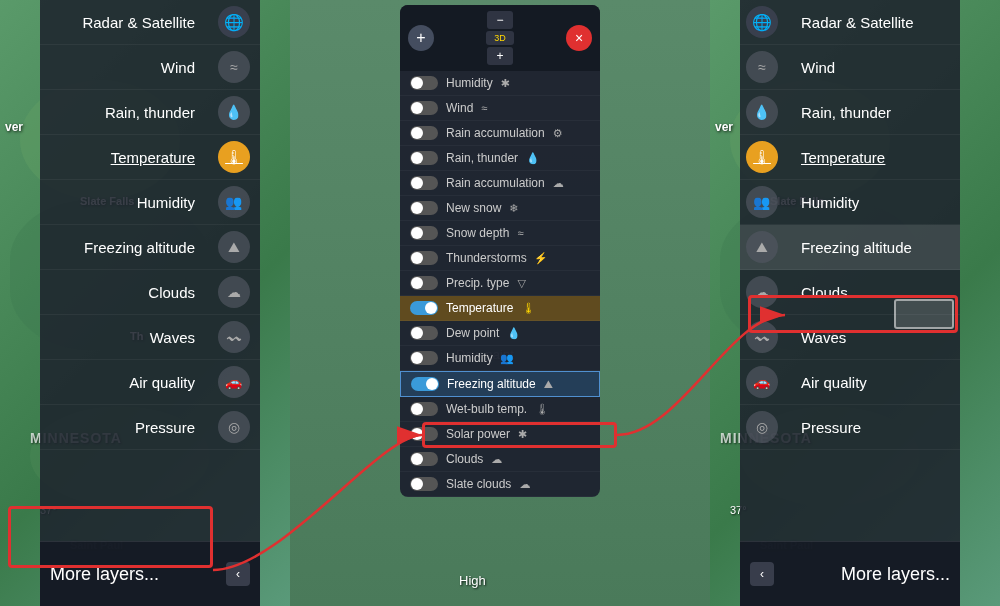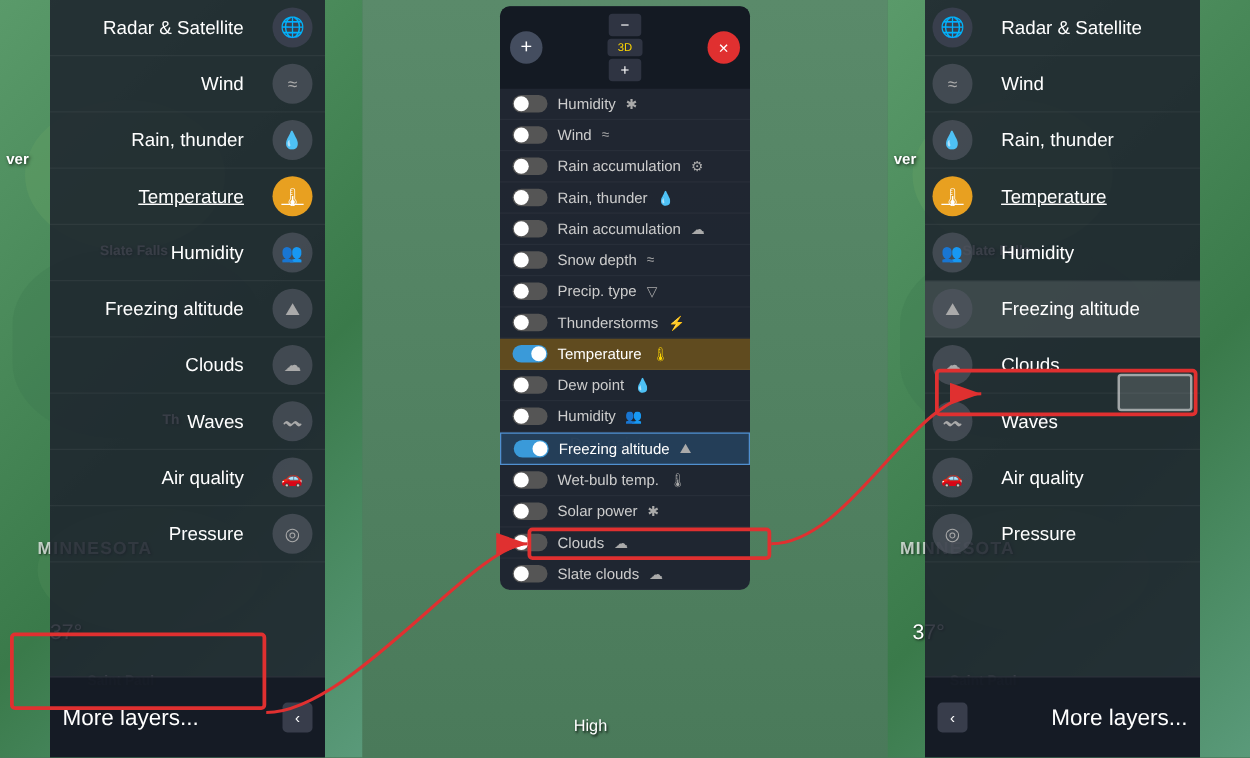--- a/index.html
+++ b/index.html
@@ -241,21 +241,21 @@
       font-size: 14px;
       font-weight: bold;
       letter-spacing: 1px;
       text-shadow: 1px 1px 2px rgba(0,0,0,0.6);
       pointer-events: none;
     }
 
     .temp-label {
       position: absolute;
       color: white;
-      font-size: 17px;
+      font-size: 11px;
       text-shadow: 1px 1px 2px rgba(0,0,0,0.8);
     }
 
     
     .sidebar-right .sidebar-item {
       justify-content: flex-start;
     }
     .sidebar-right .sidebar-item-label {
       text-align: left;
     }
@@ -398,37 +398,42 @@
       <span>Rain, thunder</span>
       <span class="item-icon">💧</span>
     </div>
 
     <div class="center-menu-item">
       <div class="toggle off"></div>
       <span>Rain accumulation</span>
       <span class="item-icon">☁</span>
     </div>
 
+    <div class="center-menu-item">
+      <div class="toggle off"></div>
+      <span>New snow</span>
+      <span class="item-icon">❄</span>
+    </div>
 
     <div class="center-menu-item">
       <div class="toggle off"></div>
       <span>Snow depth</span>
       <span class="item-icon">≈</span>
     </div>
 
     <div class="center-menu-item">
       <div class="toggle off"></div>
+      <span>Thunderstorms</span>
+      <span class="item-icon">⚡</span>
+    </div>
+
+    <div class="center-menu-item">
+      <div class="toggle off"></div>
       <span>Precip. type</span>
       <span class="item-icon">▽</span>
-    </div>
-
-    <div class="center-menu-item">
-      <div class="toggle off"></div>
-      <span>Thunderstorms</span>
-      <span class="item-icon">⚡</span>
     </div>
 
     <div class="center-menu-item highlighted">
       <div class="toggle on"></div>
       <span>Temperature</span>
       <span class="item-icon" style="color:#ffd700;">🌡</span>
     </div>
 
     <div class="center-menu-item">
       <div class="toggle off"></div>

